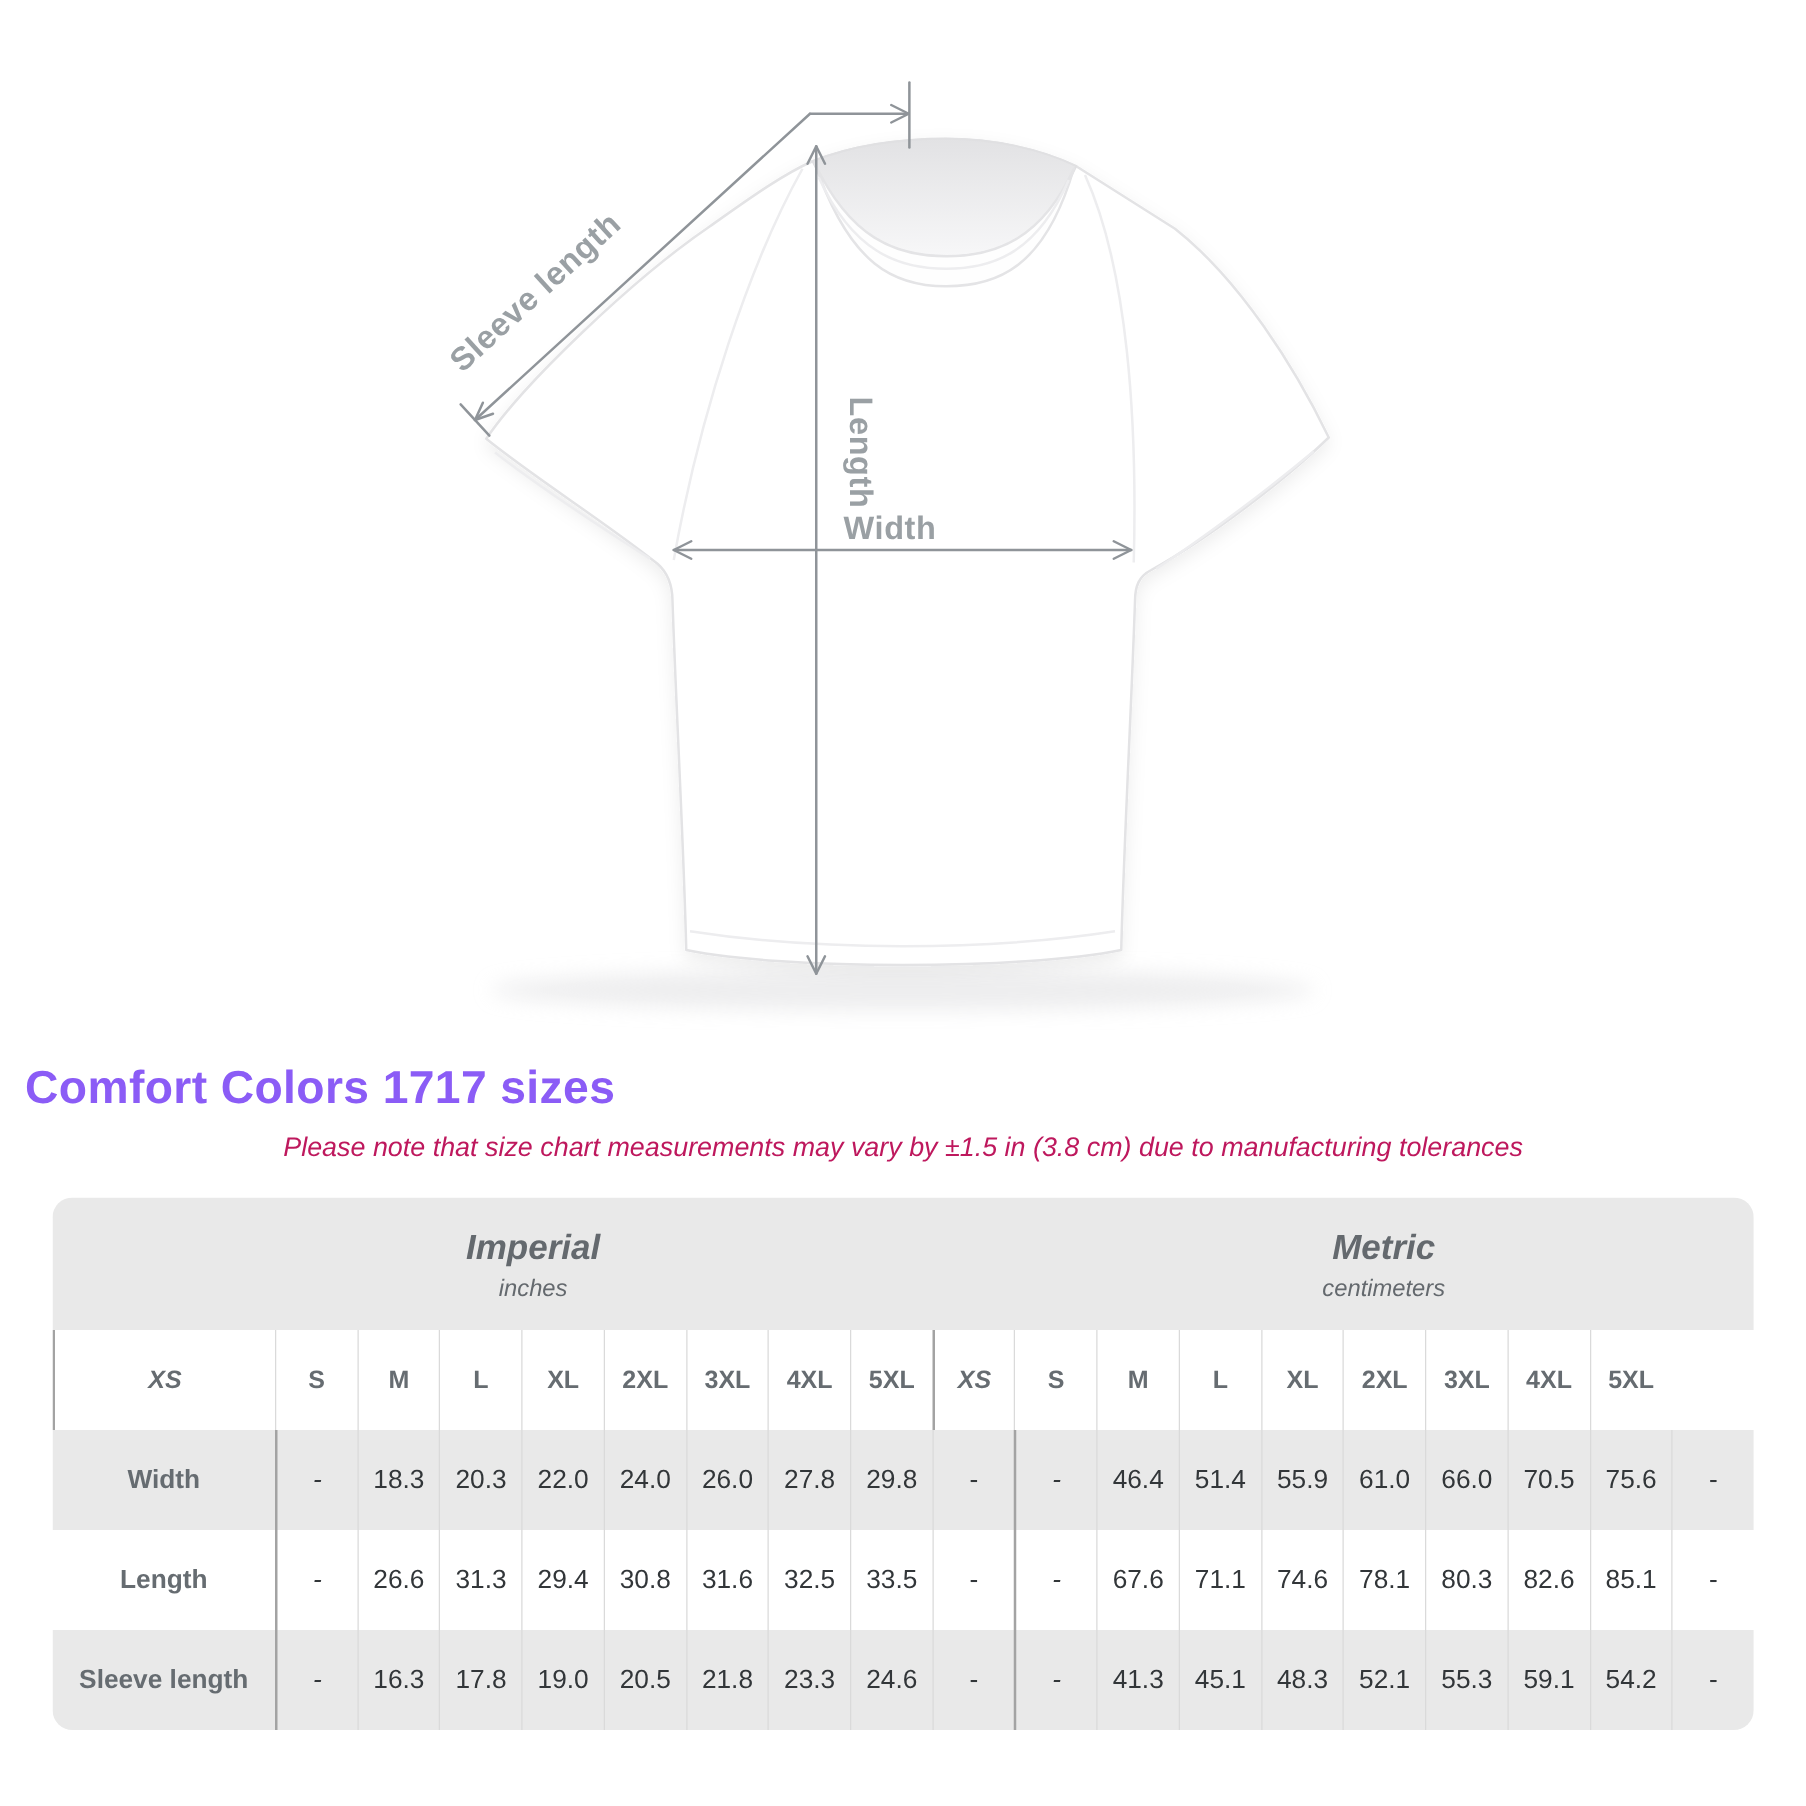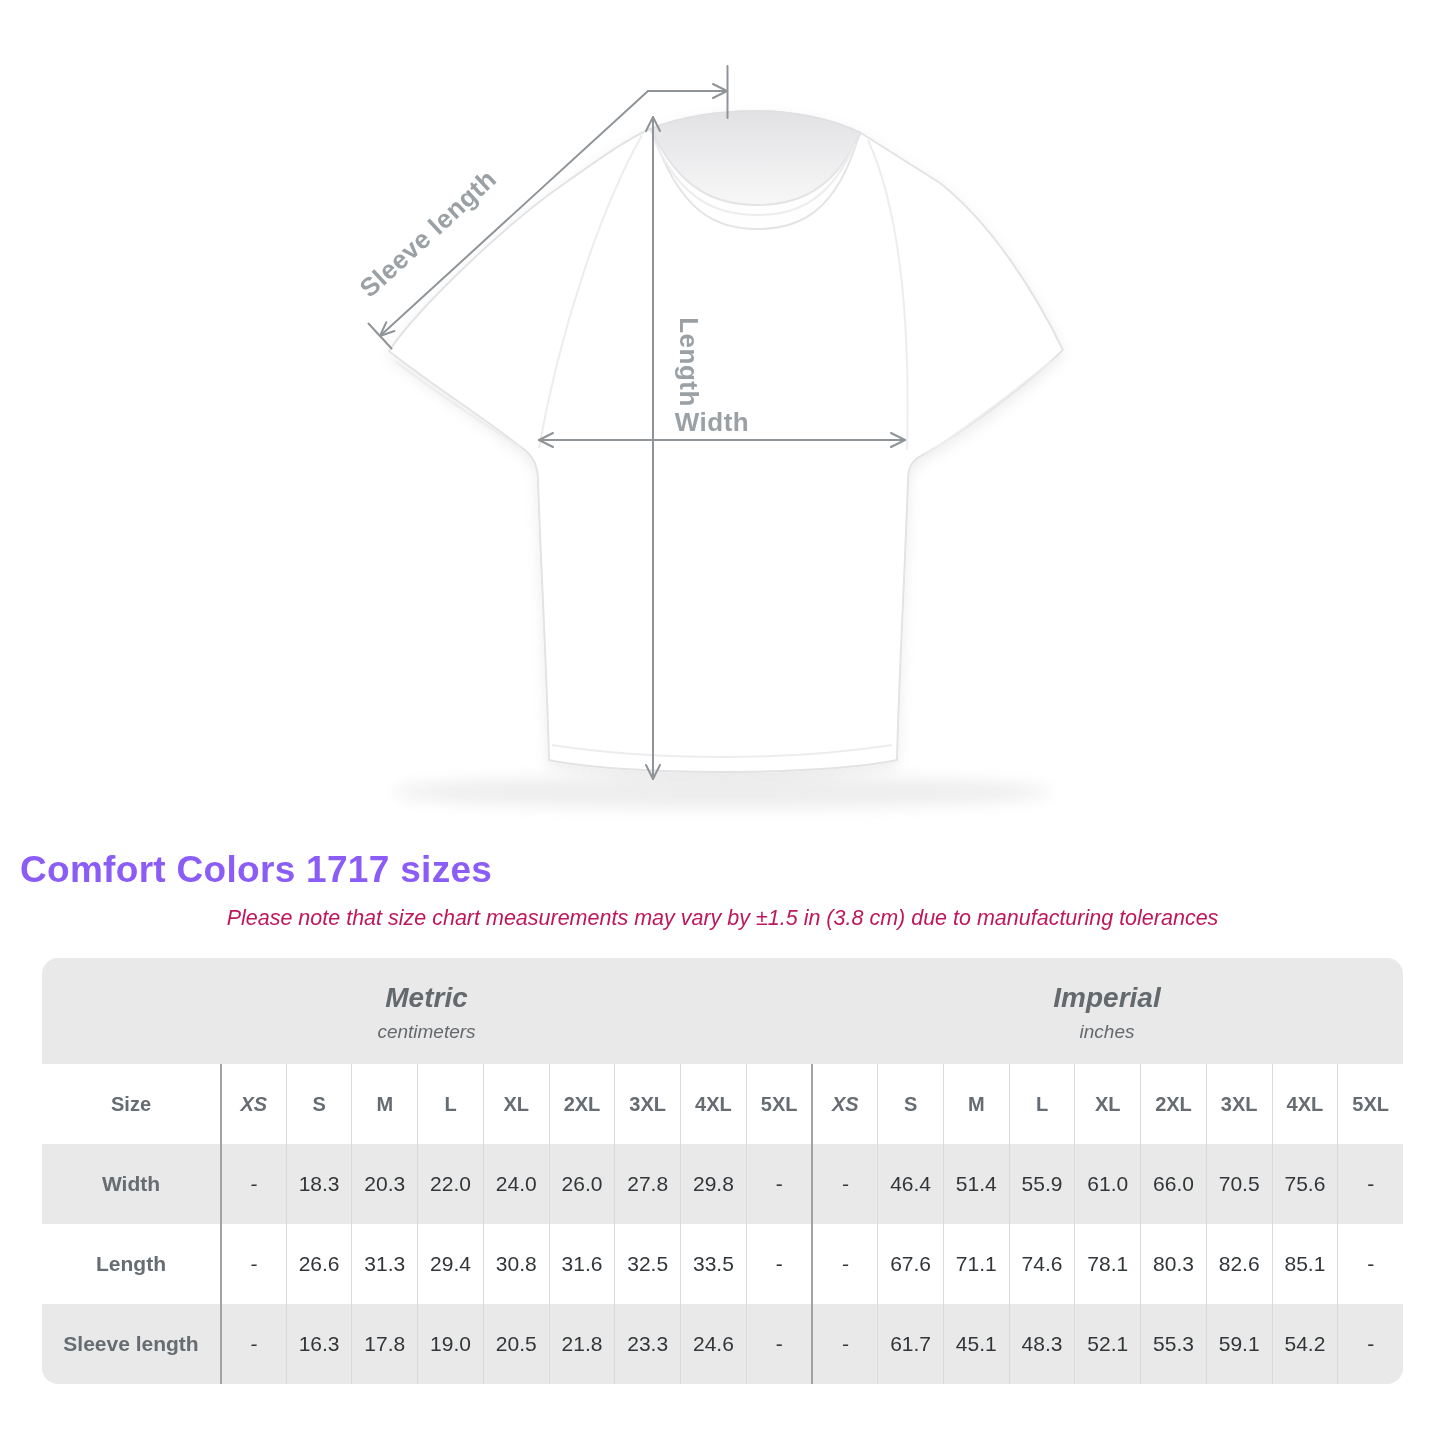--- a/index.html
+++ b/index.html
@@ -137,31 +137,30 @@
     <text class="ann-label" x="712" y="431" text-anchor="middle">Width</text>
   </g>
 </svg>
 
 <div class="page-title">Comfort Colors 1717 sizes</div>
 <div class="page-subtitle">Please note that size chart measurements may vary by ±1.5 in (3.8 cm) due to manufacturing tolerances</div>
 
 <div class="size-table">
   <div class="band">
     <div class="group">
+      <div class="group-name">Imperial</div>
+      <div class="group-unit">inches</div>
+    </div>
+    <div class="group">
       <div class="group-name">Metric</div>
       <div class="group-unit">centimeters</div>
-    </div>
-    <div class="group">
-      <div class="group-name">Imperial</div>
-      <div class="group-unit">inches</div>
     </div>
   </div>
   <div id="table-body">
       <div class="trow row-white">
-        <div class="cell colhead">Size</div>
         <div class="cell colhead sep sep-strong">XS</div>
         <div class="cell colhead sep">S</div>
         <div class="cell colhead sep">M</div>
         <div class="cell colhead sep">L</div>
         <div class="cell colhead sep">XL</div>
         <div class="cell colhead sep">2XL</div>
         <div class="cell colhead sep">3XL</div>
         <div class="cell colhead sep">4XL</div>
         <div class="cell colhead sep">5XL</div>
         <div class="cell colhead sep sep-strong">XS</div>
@@ -221,21 +220,21 @@
         <div class="cell num sep sep-strong">-</div>
         <div class="cell num sep">16.3</div>
         <div class="cell num sep">17.8</div>
         <div class="cell num sep">19.0</div>
         <div class="cell num sep">20.5</div>
         <div class="cell num sep">21.8</div>
         <div class="cell num sep">23.3</div>
         <div class="cell num sep">24.6</div>
         <div class="cell num sep">-</div>
         <div class="cell num sep sep-strong">-</div>
-        <div class="cell num sep">61.7</div>
+        <div class="cell num sep">41.3</div>
         <div class="cell num sep">45.1</div>
         <div class="cell num sep">48.3</div>
         <div class="cell num sep">52.1</div>
         <div class="cell num sep">55.3</div>
         <div class="cell num sep">59.1</div>
         <div class="cell num sep">54.2</div>
         <div class="cell num sep">-</div>
       </div>
     </div>
 </div>

